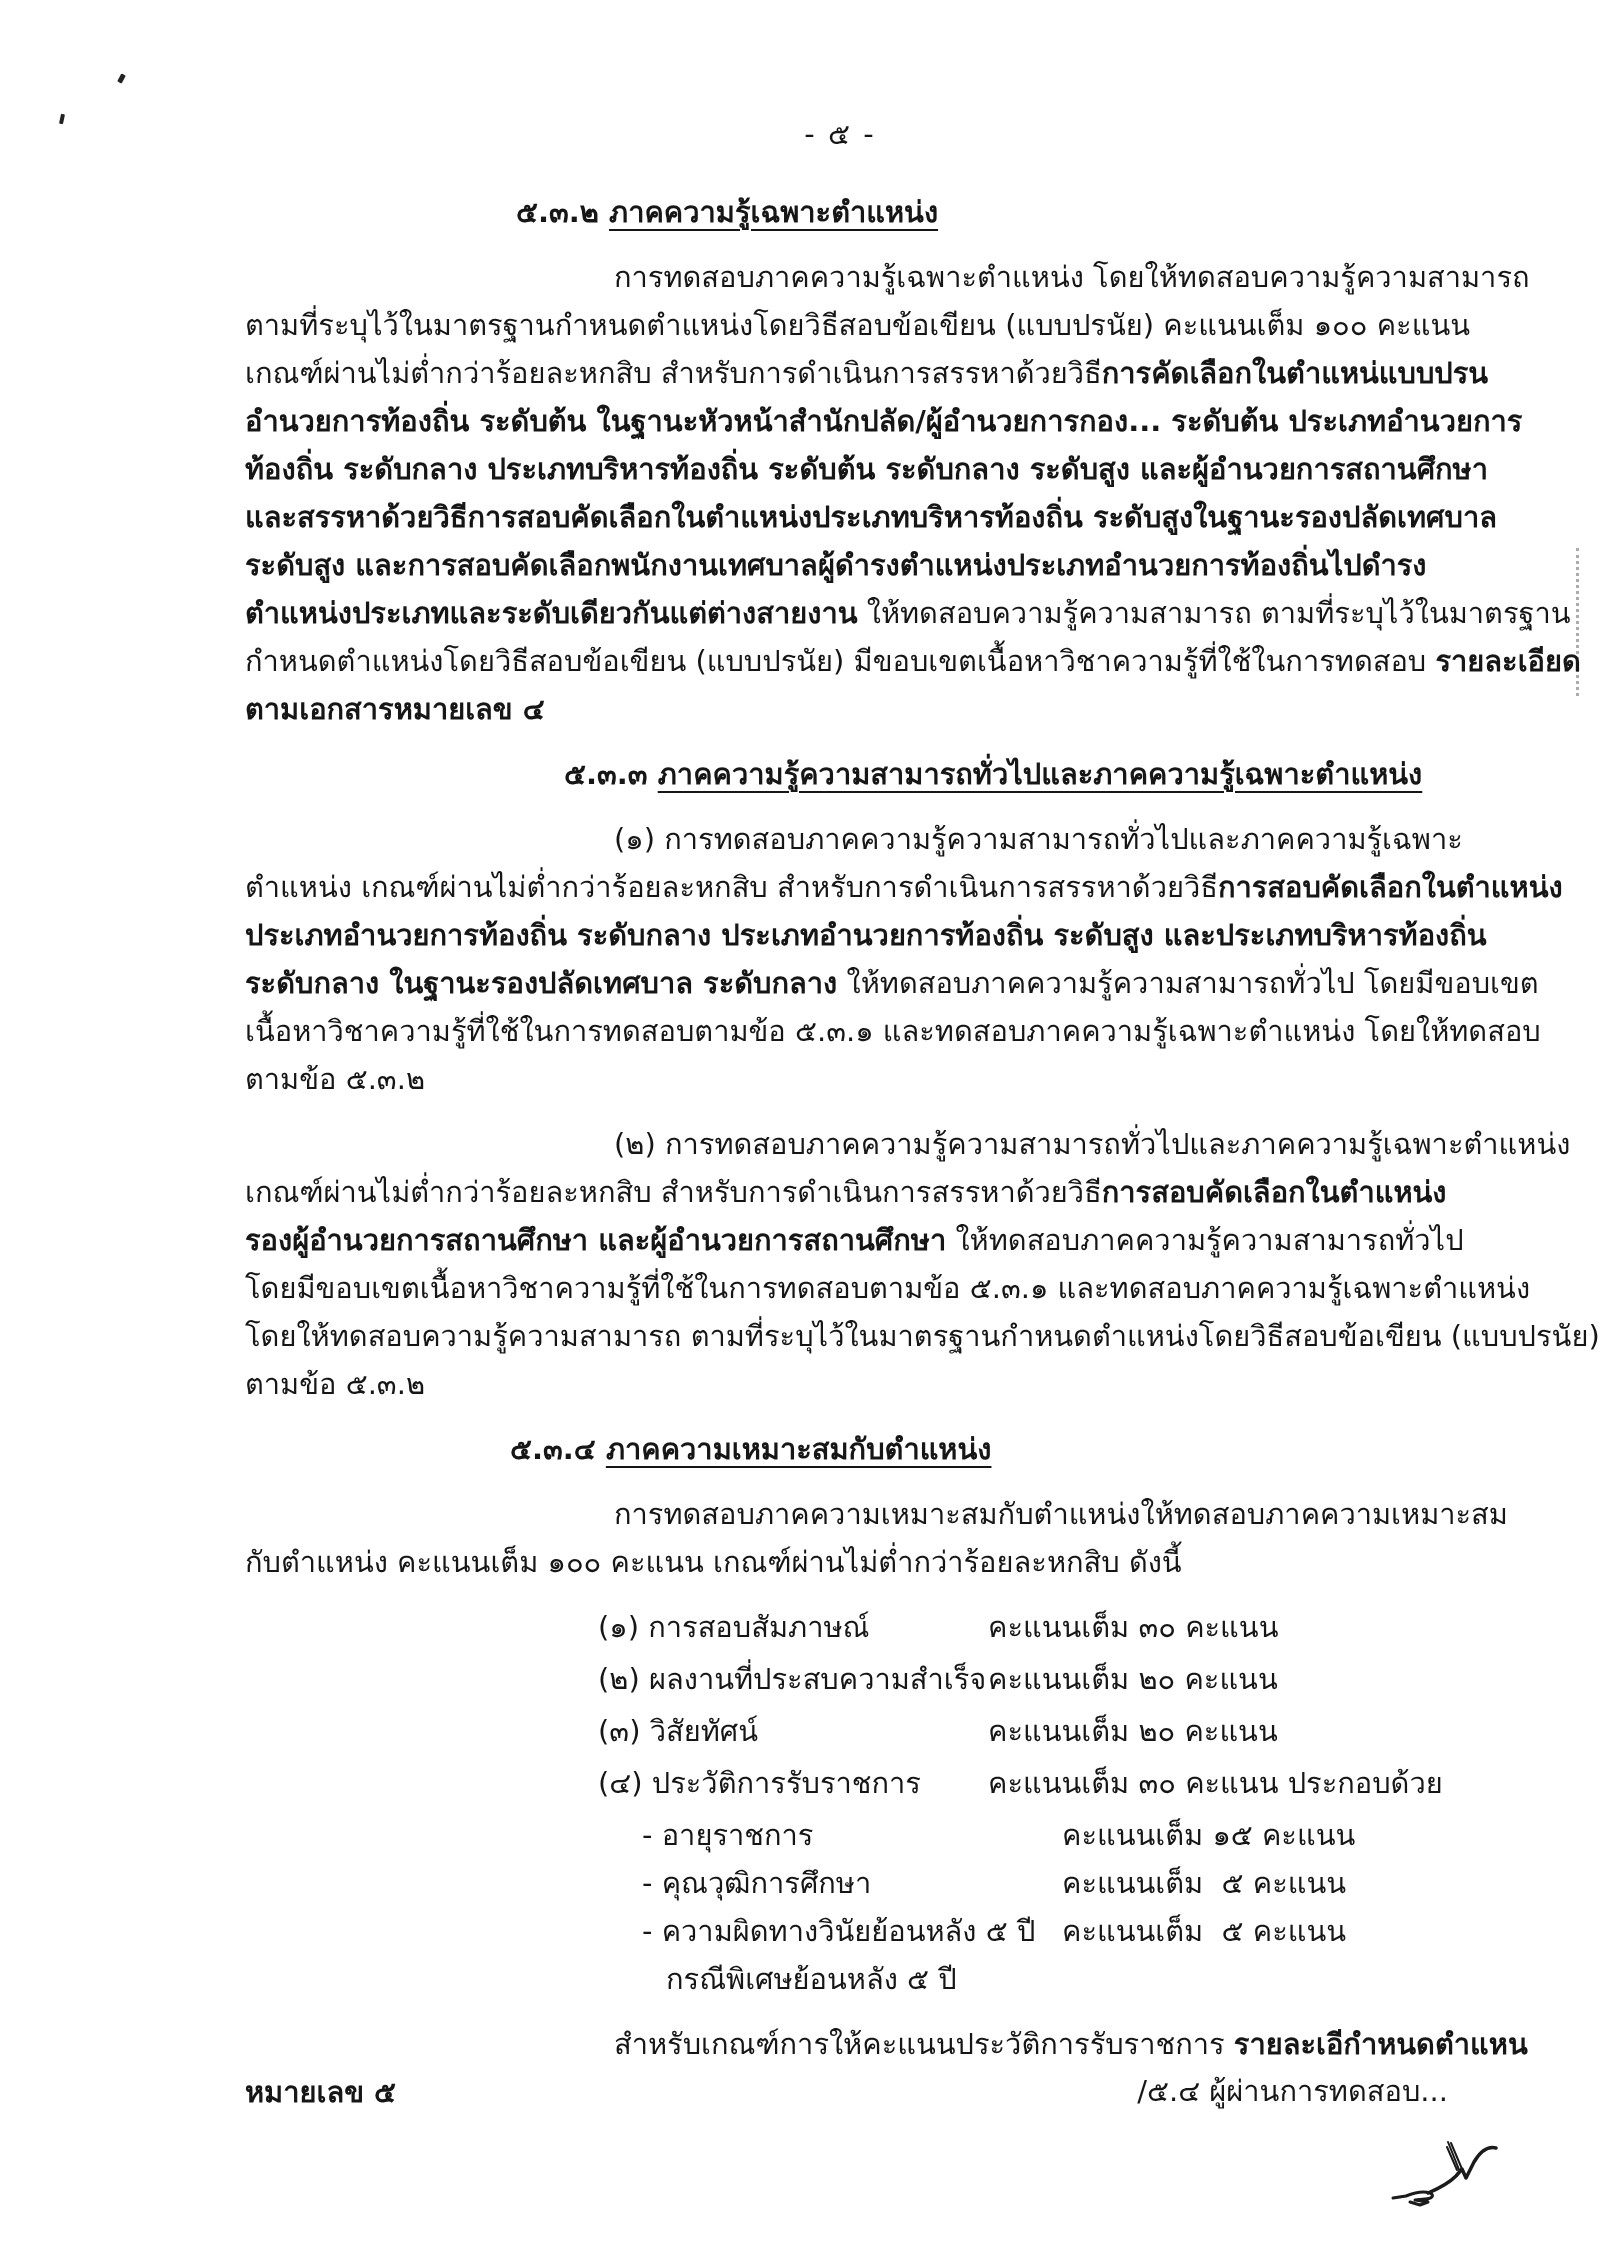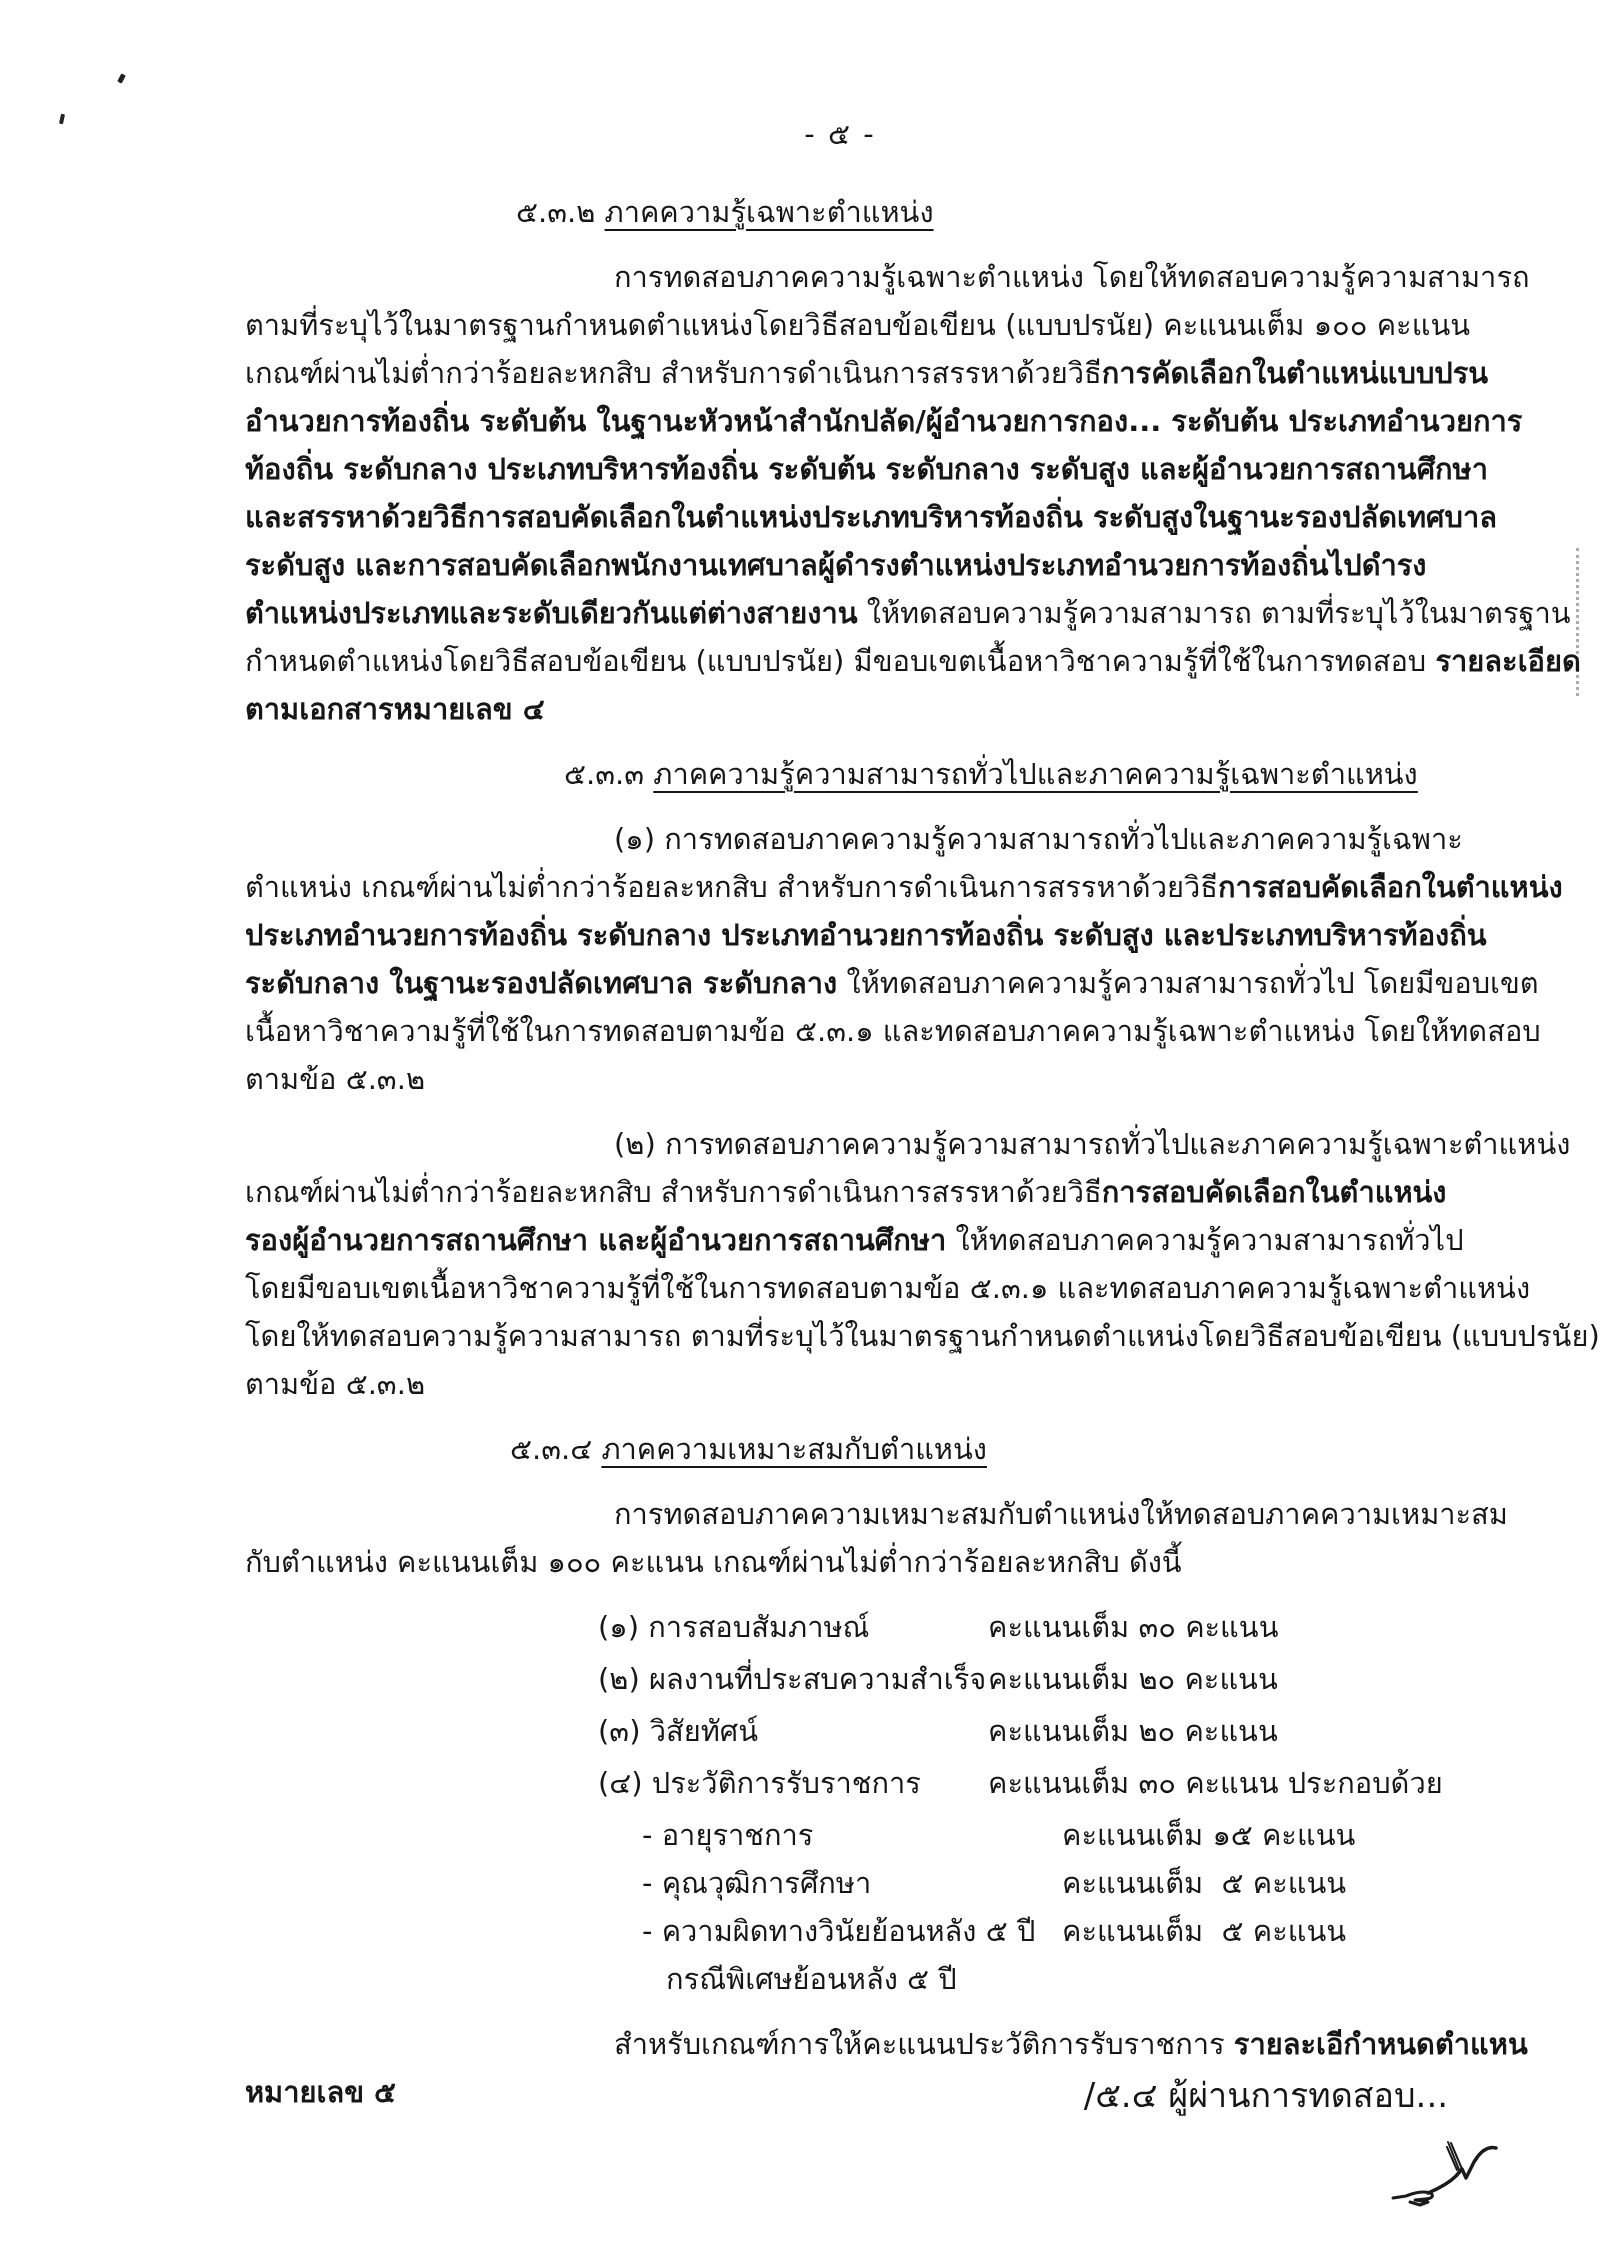--- a/index.html
+++ b/index.html
@@ -9,37 +9,37 @@
     background:#ffffff;
     font-family:"DejaVu Sans","Liberation Sans",sans-serif;
     color:#161616;
     overflow:hidden;
   }
   .content{
     position:absolute;left:228px;top:110px;width:1224px;
     font-size:29px;line-height:48px;
   }
   .pagenum{text-align:center;letter-spacing:2px;}
-  .heading{font-weight:normal;margin:30px 0 0 288px;white-space:nowrap;}
+  .heading{font-weight:bold;margin:30px 0 0 288px;white-space:nowrap;}
   .heading.h-5-3-3{margin:8px 0 0 336px;}
   .heading.h-5-3-4{margin:8px 0 0 282px;}
   .h-title{text-decoration:underline;text-underline-offset:7px;text-decoration-thickness:2px;}
   .para{margin:17px;}
   .line{white-space:nowrap;}
   .line.indent{padding-left:369px;}
   .b{font-weight:bold;}
   .slist .srow{padding-left:370px;height:52px;white-space:nowrap;}
   .slist .slabel{display:inline-block;width:390px;}
   .sublist .srow{padding-left:414px;height:48px;white-space:nowrap;}
   .sublist .slabel{display:inline-block;width:420px;}
   .sscore{white-space:pre;}
   .scont{padding-left:438px;height:48px;white-space:nowrap;}
   .footer-note{
     position:absolute;top:2068px;right:152px;
-    font-size:34px;white-space:nowrap;
+    font-size:29px;white-space:nowrap;
   }
   .speck{position:absolute;background:#222;border-radius:1px;}
   .speck-1{left:119px;top:74px;width:5px;height:9px;transform:rotate(28deg);}
   .speck-2{left:60px;top:114px;width:4px;height:10px;transform:rotate(12deg);}
   .edge-dots{
     position:absolute;left:1576px;top:548px;height:148px;width:0;
     border-left:3px dotted #6a6a6a;opacity:.55;
   }
   .signature{position:absolute;left:1390px;top:2136px;width:120px;height:78px;}
 </style>

